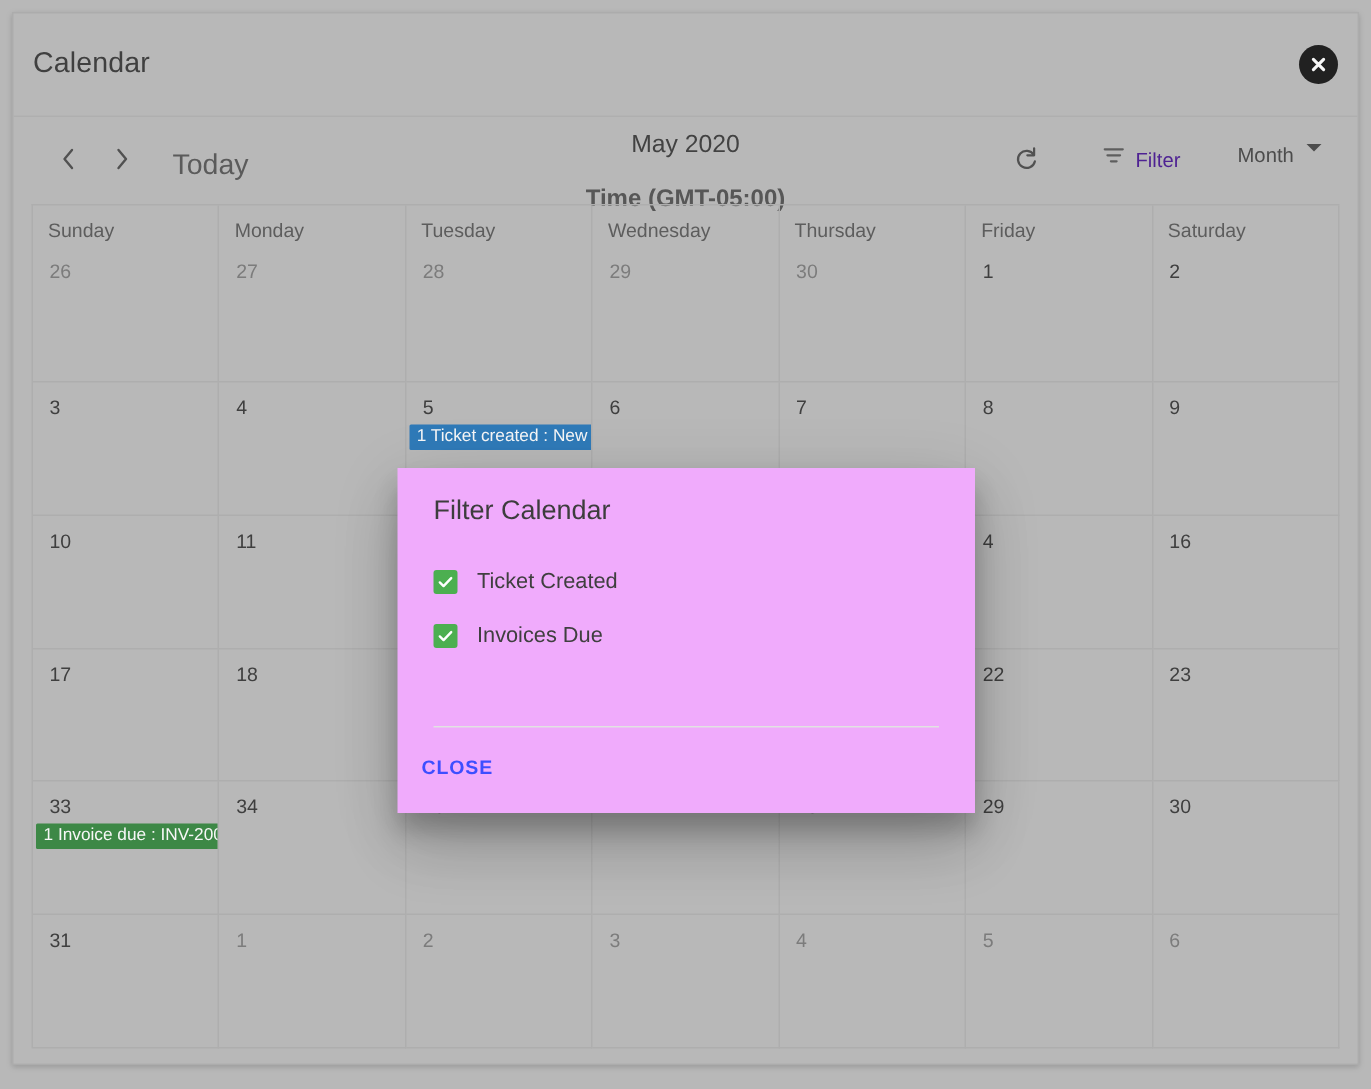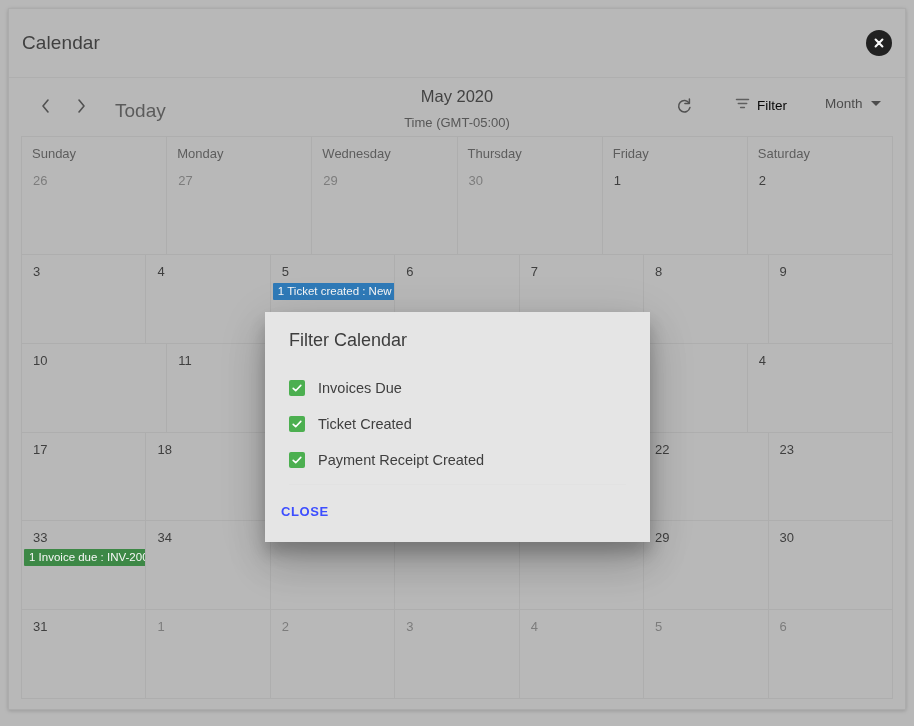--- a/index.html
+++ b/index.html
@@ -94,24 +94,25 @@
     top: 8px;
     text-align: center;
     pointer-events: none;
   }
   #period-title {
     font-size: 16.5px;
     color: #3f3f3f;
     line-height: 20px;
   }
   #period-timezone {
-    font-size: 13px;
+    font-size: 16px;
     color: #555;
     line-height: 18px;
-    margin-top: 8px;
+    margin-top: 18px;
+    font-weight: bold;
   }
   #refresh-button {
     position: absolute;
     left: 663px;
     top: 16px;
     width: 24px;
     height: 24px;
     display: flex;
     align-items: center;
     justify-content: center;
@@ -122,28 +123,27 @@
     position: absolute;
     left: 726px;
     top: 18px;
     display: flex;
     align-items: center;
     gap: 7px;
     cursor: pointer;
   }
   #filter-label {
     font-size: 13.5px;
-    color: #000000;
+    color: #4c1d95;
   }
   #view-select {
     position: absolute;
     left: 816px;
     top: 18px;
     display: flex;
-    align-items: center;
     gap: 8px;
     cursor: pointer;
   }
   #view-label {
     font-size: 13.5px;
     color: #4a4a4a;
   }
   .caret {
     width: 0; height: 0;
     border-left: 5px solid transparent;
@@ -218,21 +218,21 @@
     position: absolute;
     inset: 0;
     background: rgba(120,120,120,0.06);
   }
   #filter-dialog {
     position: absolute;
     left: 265px;
     top: 312px;
     width: 385px;
     height: 230px;
-    background: #e5e5e5;
+    background: #f0abfc;
     box-sizing: border-box;
     box-shadow: 0 11px 15px rgba(0,0,0,0.20), 0 9px 46px rgba(0,0,0,0.12),
                 0 24px 38px rgba(0,0,0,0.14);
   }
   #dialog-title {
     position: absolute;
     left: 24px;
     top: 18px;
     font-size: 18px;
     color: #3d3d3d;
@@ -346,20 +346,24 @@
       <div class="week-row">
         <div class="day-cell">
           <div class="dow-label">Sunday</div>
           <div class="date-num muted">26</div>
         </div>
         <div class="day-cell">
           <div class="dow-label">Monday</div>
           <div class="date-num muted">27</div>
         </div>
         <div class="day-cell">
+          <div class="dow-label">Tuesday</div>
+          <div class="date-num muted">28</div>
+        </div>
+        <div class="day-cell">
           <div class="dow-label">Wednesday</div>
           <div class="date-num muted">29</div>
         </div>
         <div class="day-cell">
           <div class="dow-label">Thursday</div>
           <div class="date-num muted">30</div>
         </div>
         <div class="day-cell">
           <div class="dow-label">Friday</div>
           <div class="date-num">1</div>
@@ -404,20 +408,23 @@
           <div class="date-num">12</div>
         </div>
         <div class="day-cell">
           <div class="date-num">13</div>
         </div>
         <div class="day-cell">
           <div class="date-num">14</div>
         </div>
         <div class="day-cell">
           <div class="date-num">4</div>
+        </div>
+        <div class="day-cell">
+          <div class="date-num">16</div>
         </div>
       </div>
       <div class="week-row">
         <div class="day-cell">
           <div class="date-num">17</div>
         </div>
         <div class="day-cell">
           <div class="date-num">18</div>
         </div>
         <div class="day-cell">
@@ -490,34 +497,26 @@
 
 <div id="filter-dialog">
   <div id="dialog-title">Filter Calendar</div>
   <div id="filter-options">
       <div class="filter-row">
         <span class="checkbox">
           <svg width="12" height="12" viewBox="0 0 12 12" aria-hidden="true">
             <path d="M2.2 6.3 L4.7 8.7 L9.8 3.4" fill="none" stroke="#ffffff" stroke-width="1.6" stroke-linecap="round" stroke-linejoin="round"></path>
           </svg>
         </span>
-        <span class="filter-text">Invoices Due</span>
+        <span class="filter-text">Ticket Created</span>
       </div>
       <div class="filter-row">
         <span class="checkbox">
           <svg width="12" height="12" viewBox="0 0 12 12" aria-hidden="true">
             <path d="M2.2 6.3 L4.7 8.7 L9.8 3.4" fill="none" stroke="#ffffff" stroke-width="1.6" stroke-linecap="round" stroke-linejoin="round"></path>
           </svg>
         </span>
-        <span class="filter-text">Ticket Created</span>
-      </div>
-      <div class="filter-row">
-        <span class="checkbox">
-          <svg width="12" height="12" viewBox="0 0 12 12" aria-hidden="true">
-            <path d="M2.2 6.3 L4.7 8.7 L9.8 3.4" fill="none" stroke="#ffffff" stroke-width="1.6" stroke-linecap="round" stroke-linejoin="round"></path>
-          </svg>
-        </span>
-        <span class="filter-text">Payment Receipt Created</span>
+        <span class="filter-text">Invoices Due</span>
       </div>
     </div>
   <div id="dialog-divider"></div>
   <button id="dialog-close-button">CLOSE</button>
 </div>
 
 </body></html>

